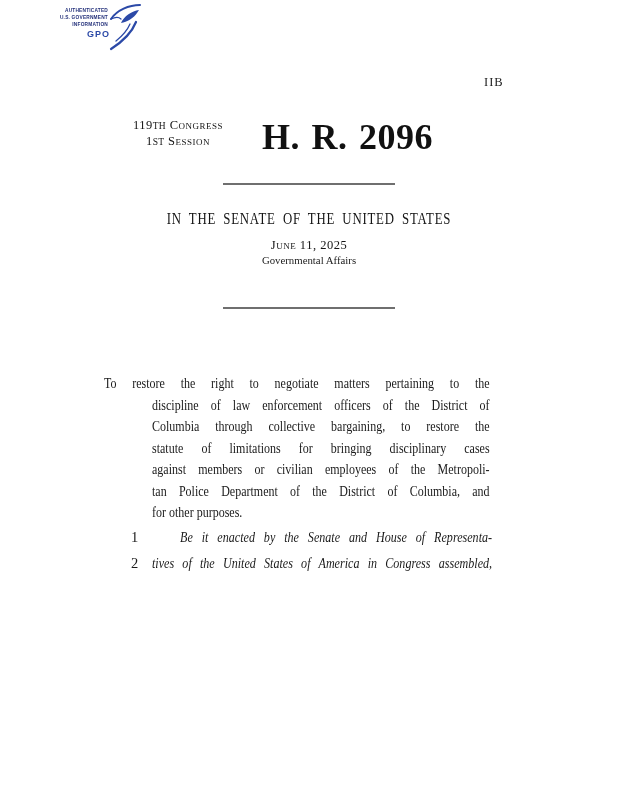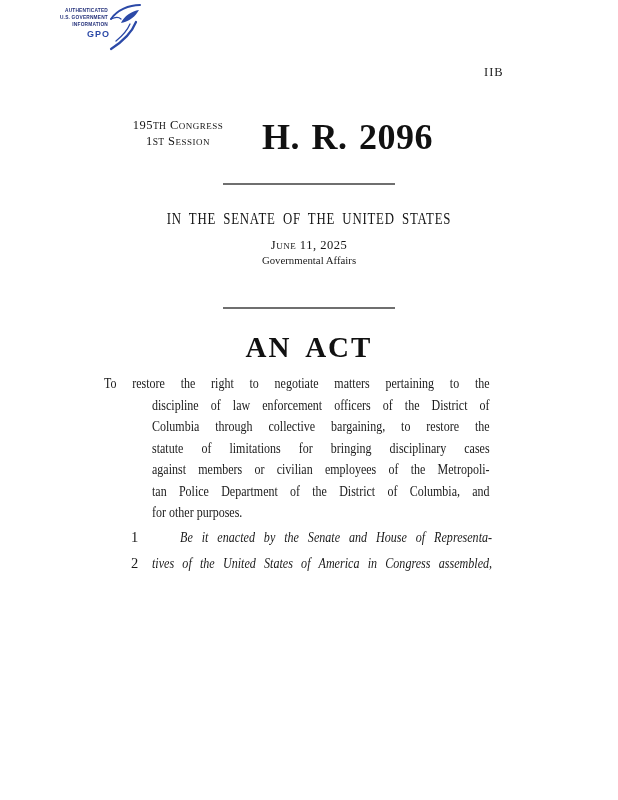--- a/index.html
+++ b/index.html
@@ -24,21 +24,21 @@
   }
   .gpo-word {
     position: absolute; left: 47px; top: 27px;
     font-family: Liberation Sans, sans-serif;
     font-size: 9px; font-weight: bold; letter-spacing: 1px; color: #2b49a7;
   }
   .gpo-swoosh { position: absolute; left: 66px; top: 0; }
 
   
   .page-code {
-    position: absolute; left: 484px; top: 65px;
+    position: absolute; left: 484px; top: 75px;
     font-size: 12.5px; letter-spacing: 1px; color: #222;
   }
 
   
   .congress-block {
     position: absolute; left: 113px; top: 118px; width: 130px;
     text-align: center; font-size: 12.5px; letter-spacing: 0.5px; color: #141414;
     line-height: 15px;
   }
   .ord-suffix { font-size: 9.5px; letter-spacing: 0.3px; margin-top: 44px; }
@@ -118,39 +118,38 @@
       <path d="M33 8 C26 9 18 14 15 21 C21 20 28 16 31 11 Z" fill="#2b49a7"></path>
       <path d="M5 17 C9 15 13 15 15 17" stroke="#2b49a7" stroke-width="1.2" stroke-linecap="round"></path>
       <path d="M30 20 C26 30 16 40 5 47" stroke="#2b49a7" stroke-width="2.2" stroke-linecap="round"></path>
       <path d="M24 22 C21 29 15 35 10 39" stroke="#2b49a7" stroke-width="1.3" stroke-linecap="round"></path>
     </svg>
   </div>
 
   <div class="page-code">IIB</div>
 
   <div class="congress-block">
-    <div><span>195</span><span class="ord-suffix">TH</span><span class="smallcaps"> Congress</span></div>
+    <div><span>119</span><span class="ord-suffix">TH</span><span class="smallcaps"> Congress</span></div>
     <div><span>1</span><span class="ord-suffix">ST</span><span class="smallcaps"> Session</span></div>
   </div>
 
   <div class="bill-number">H. R. 2096</div>
 
   <div class="rule rule-1"></div>
 
   <div class="chamber-heading">IN THE SENATE OF THE UNITED STATES</div>
 
   <div class="date-line">June 11, 2025</div>
 
   <div class="referral">
     <div>Governmental Affairs</div>
   </div>
 
   <div class="rule rule-2"></div>
 
-  <div class="act-heading">AN ACT</div>
 
   <div class="long-title">
     <div class="lt-line">To restore the right to negotiate matters pertaining to the</div>
     <div class="lt-line lt-cont">discipline of law enforcement officers of the District of</div>
     <div class="lt-line lt-cont">Columbia through collective bargaining, to restore the</div>
     <div class="lt-line lt-cont">statute of limitations for bringing disciplinary cases</div>
     <div class="lt-line lt-cont">against members or civilian employees of the Metropoli-</div>
     <div class="lt-line lt-cont">tan Police Department of the District of Columbia, and</div>
     <div class="lt-line lt-cont lt-last">for other purposes.</div>
   </div>

